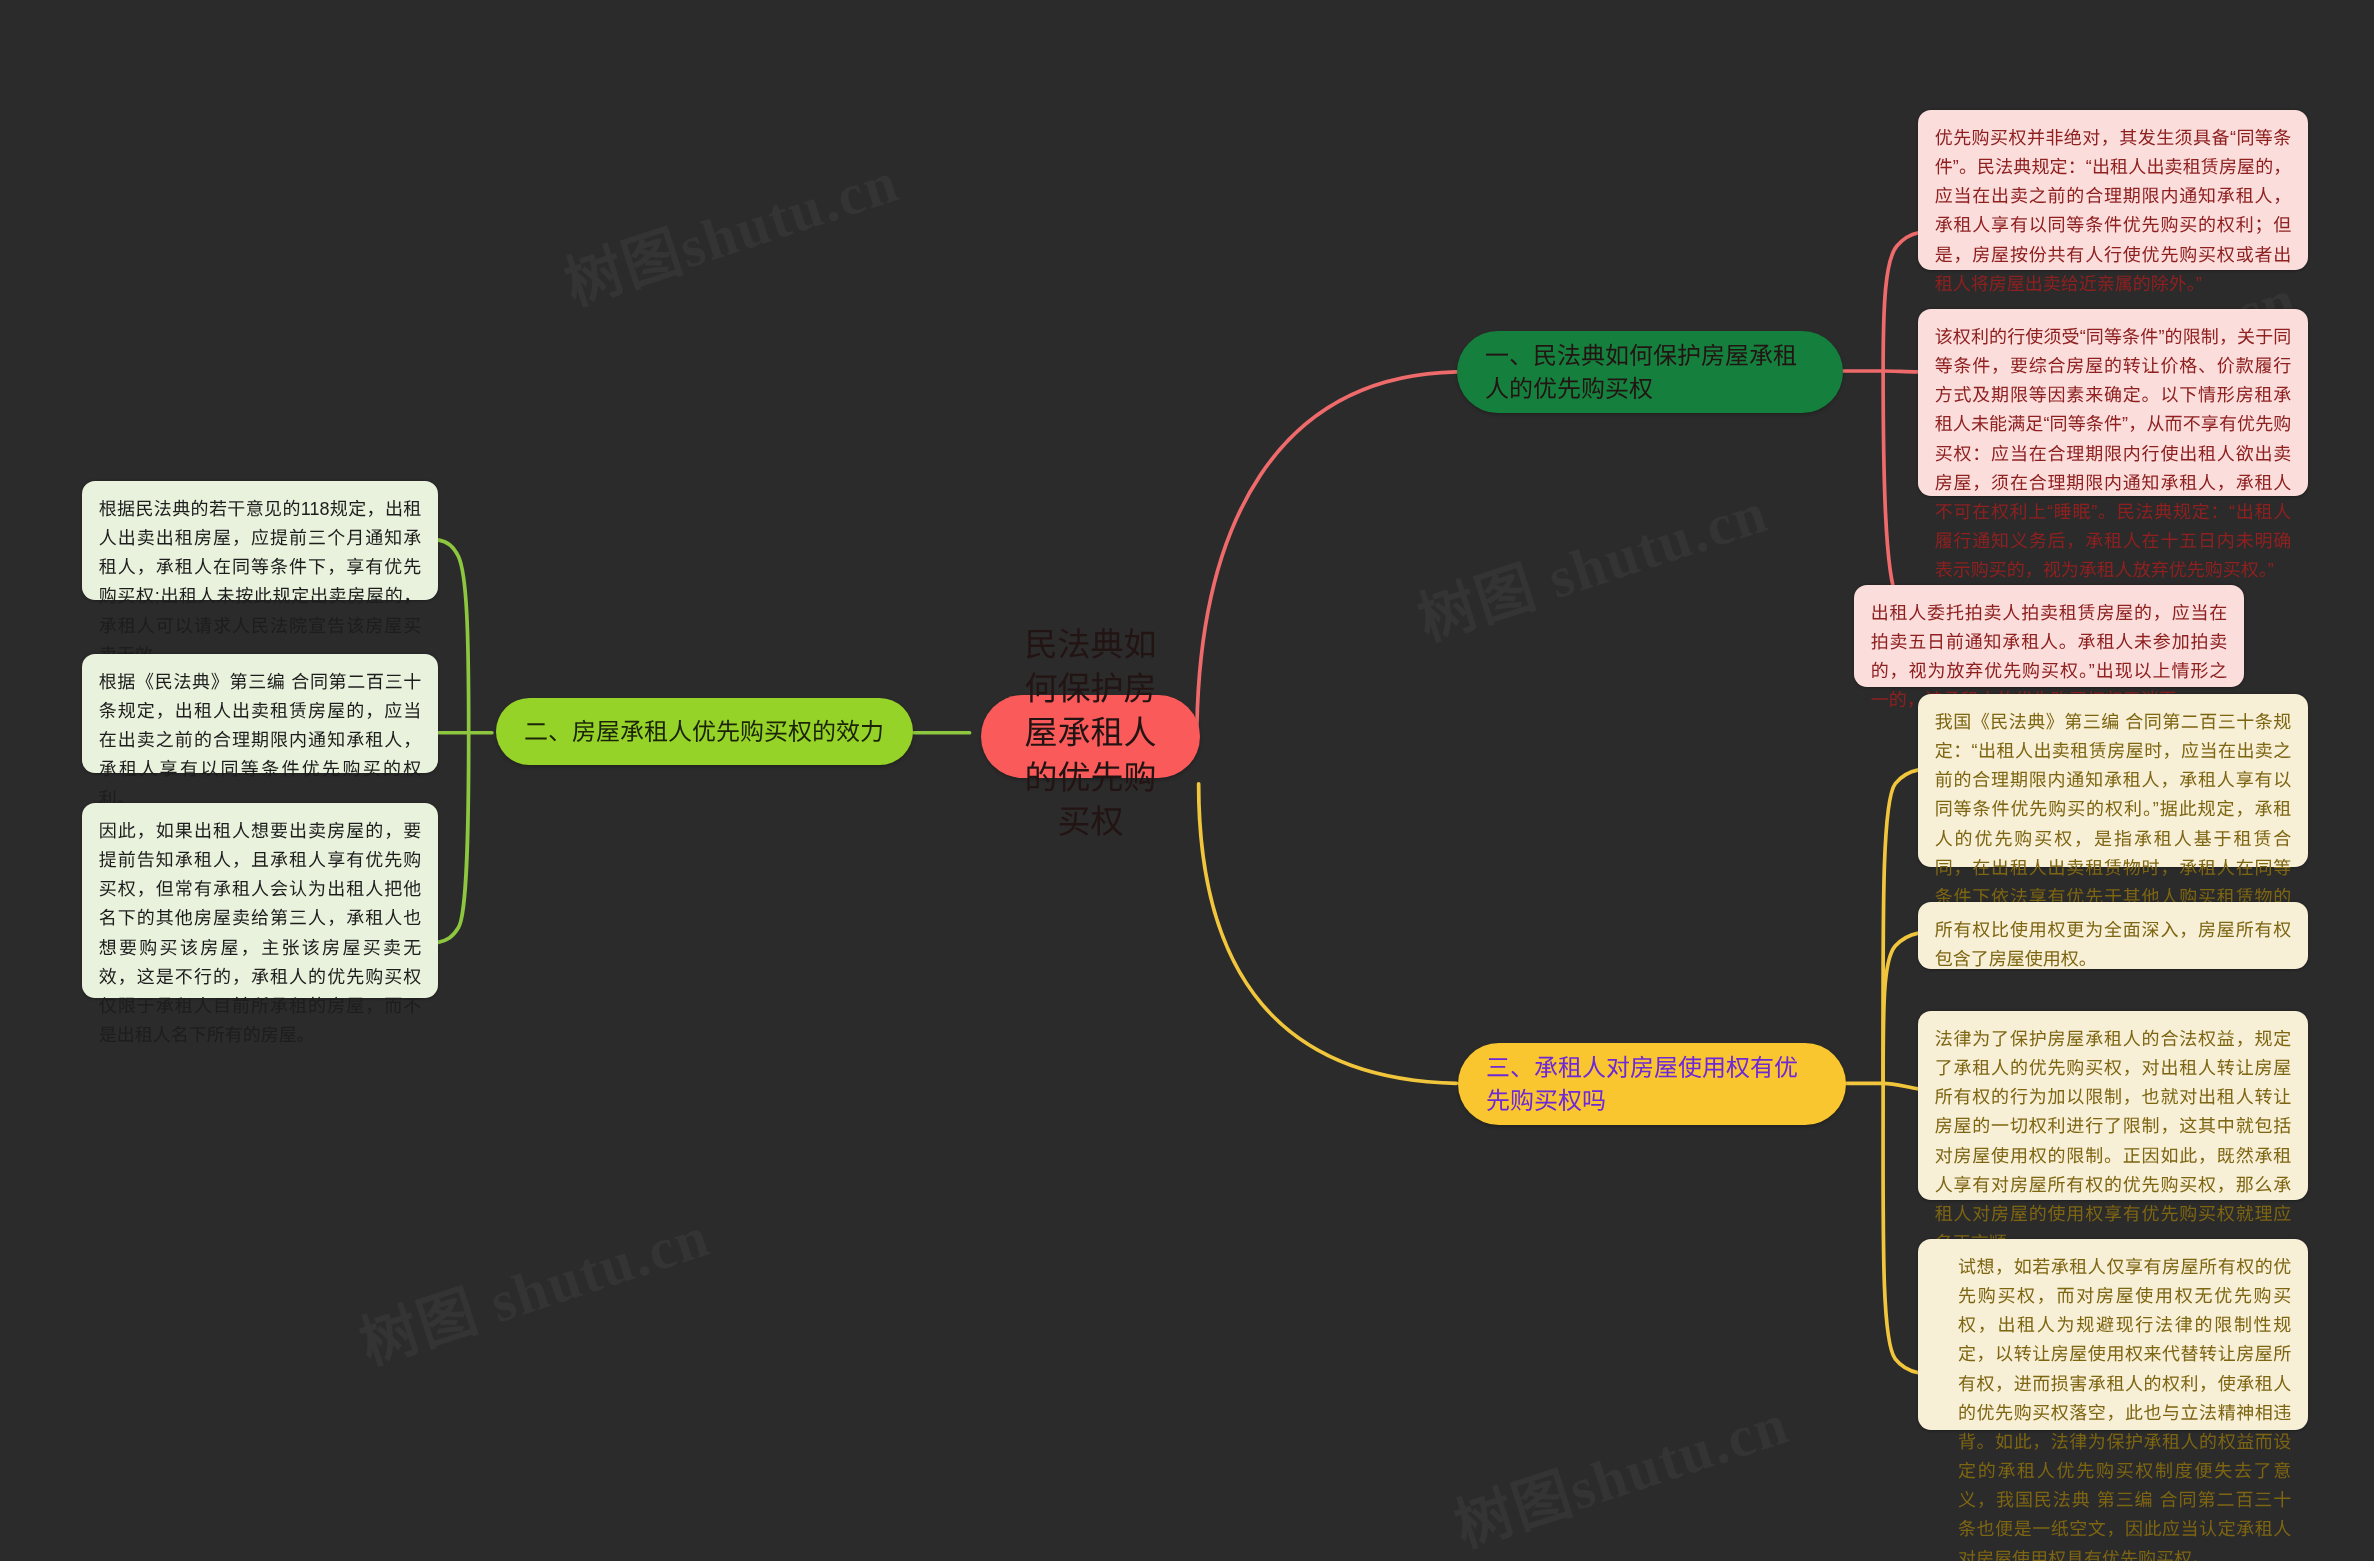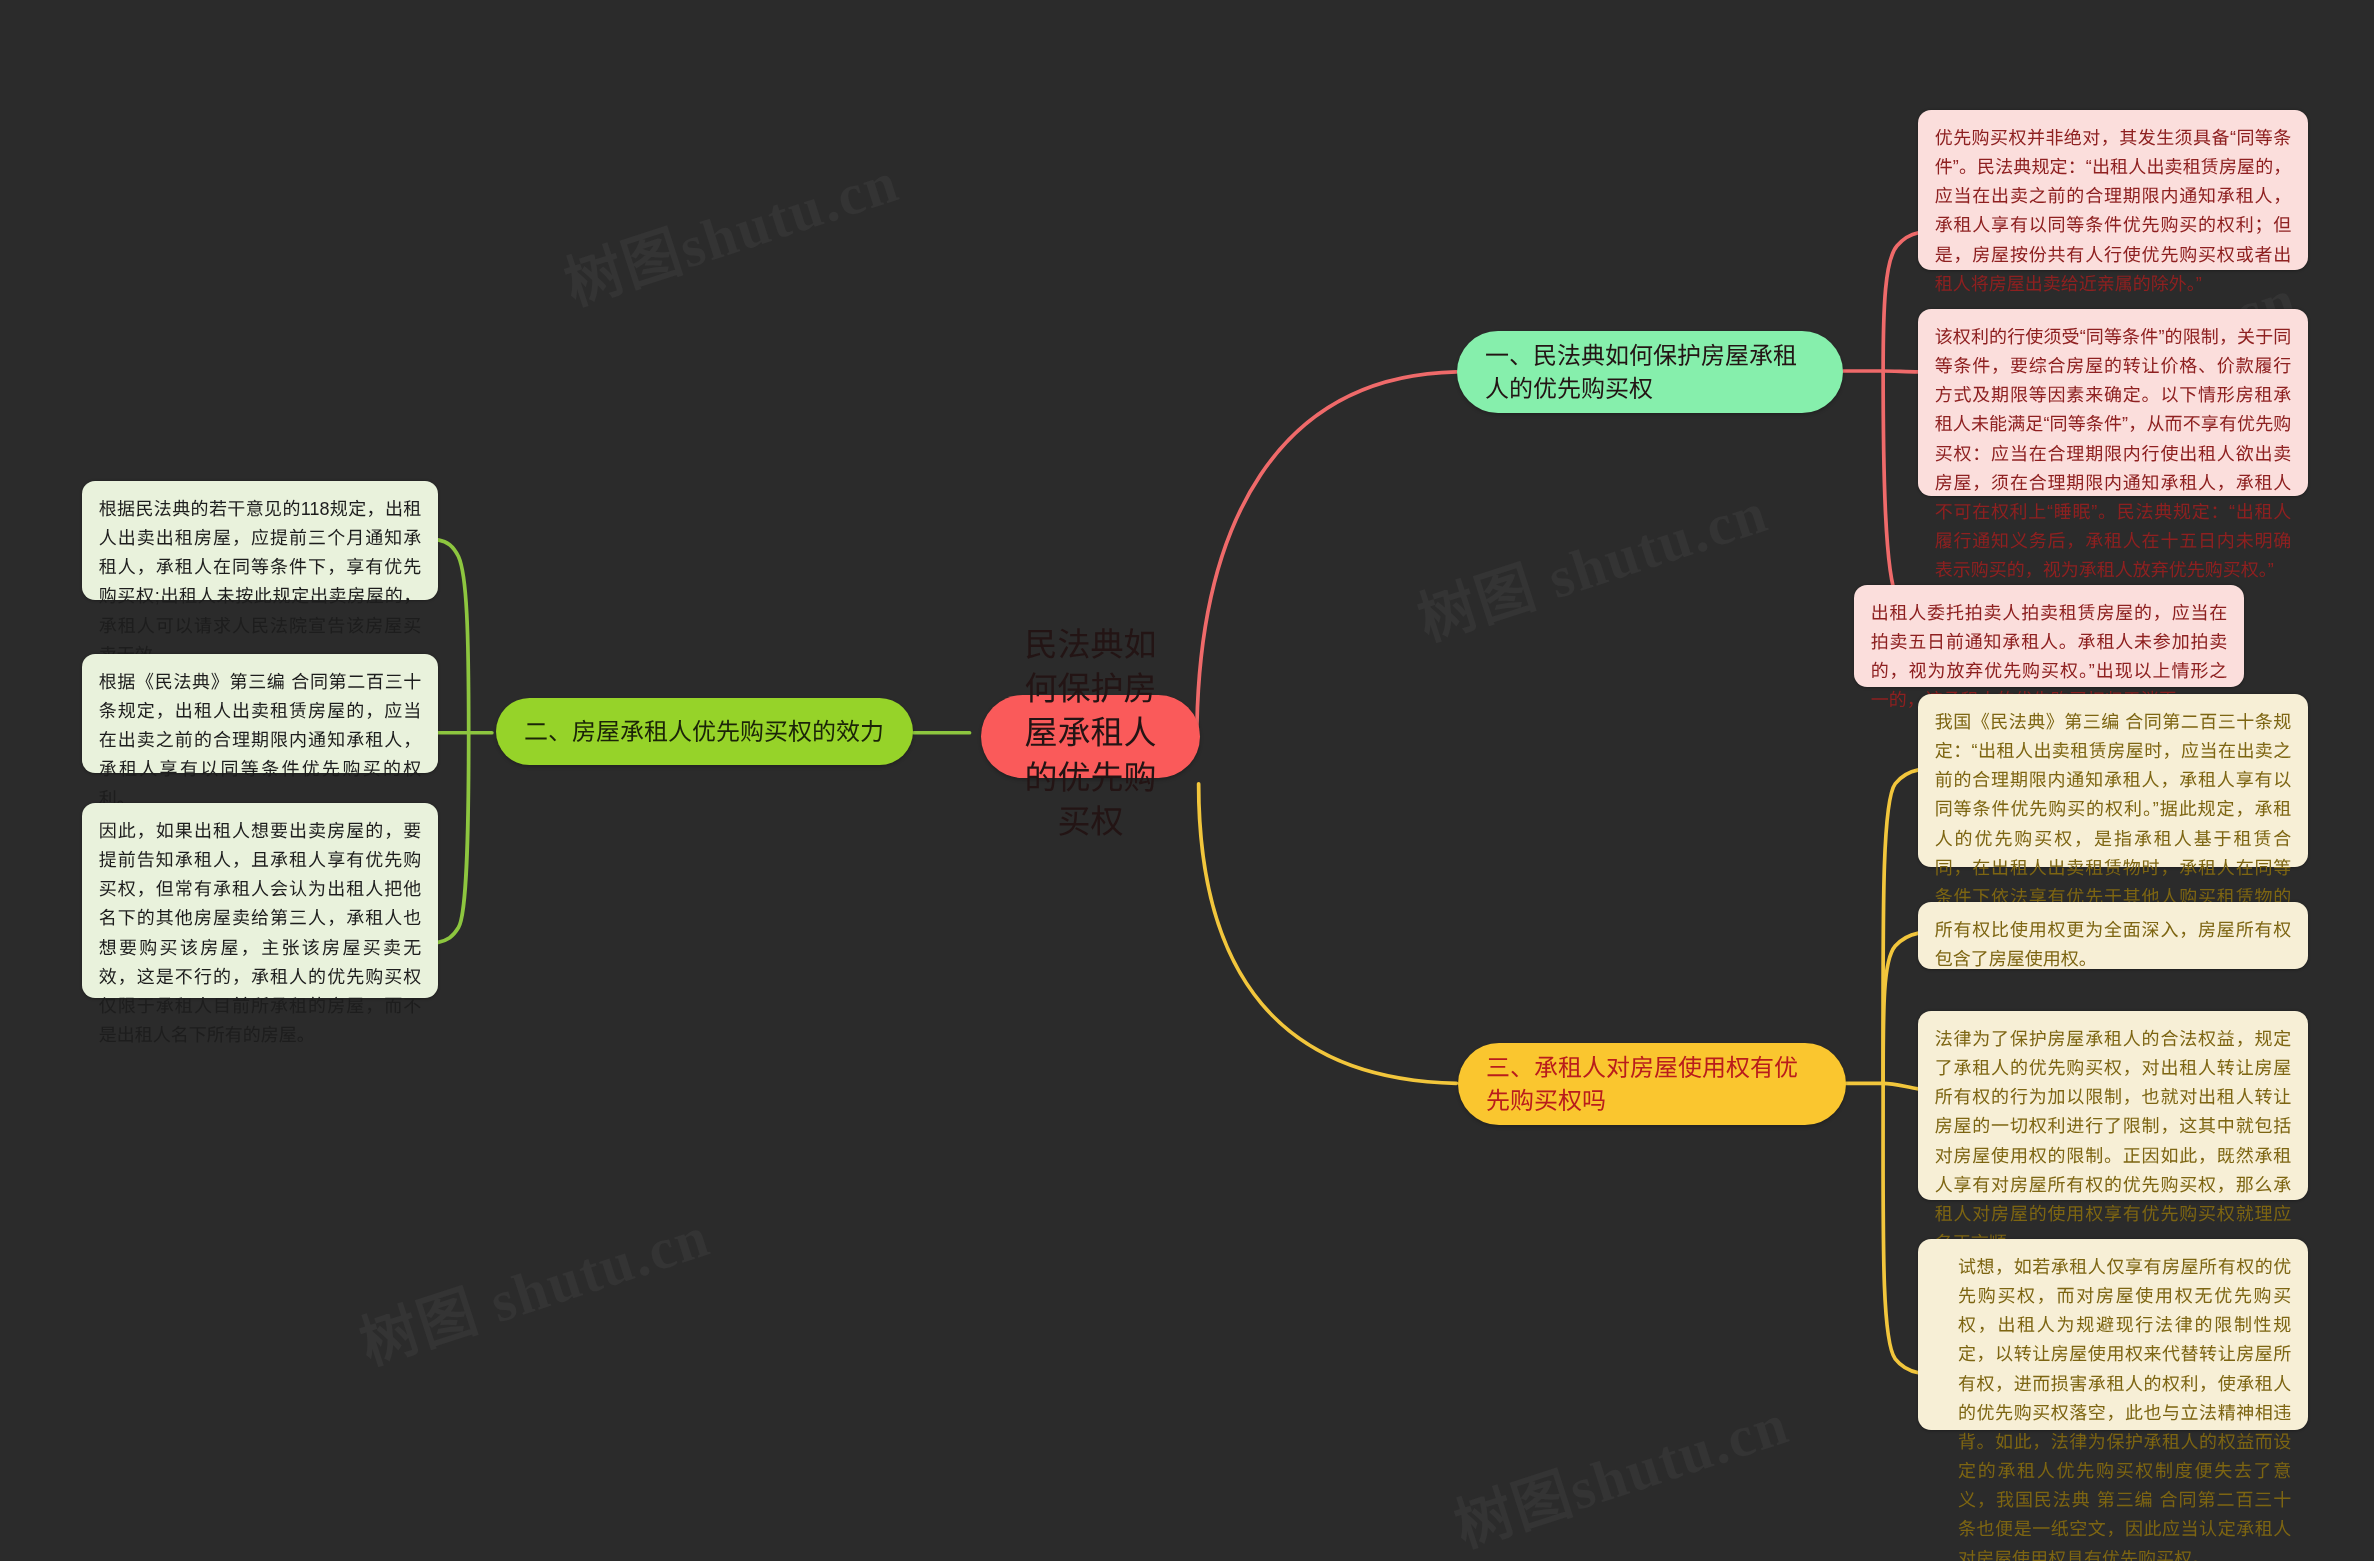--- a/index.html
+++ b/index.html
@@ -65,23 +65,23 @@
 
   .branch-node {
     border-radius: 43px;
     display: flex;
     align-items: center;
     font-size: 24px;
     line-height: 1.38;
     padding: 15px 28px;
     box-shadow: 0 1.9px 3.7px rgba(0,0,0,0.22);
   }
-  .branch-red   { background: #86efac; color: #231414; }
+  .branch-red   { background: #15803d; color: #231414; }
   .branch-green { background: #96d329; color: #1b2408; }
-  .branch-amber { background: #fac62f; color: #b91c1c; }
+  .branch-amber { background: #fac62f; color: #6d28d9; }
 
   .leaf-node {
     border-radius: 13px;
     font-size: 18px;
     line-height: 1.62;
     padding: 14px 16.7px;
     text-align: justify;
     text-justify: inter-ideograph;
     box-shadow: 0 0.9px 2.8px rgba(0,0,0,0.3);
     box-sizing: border-box;

